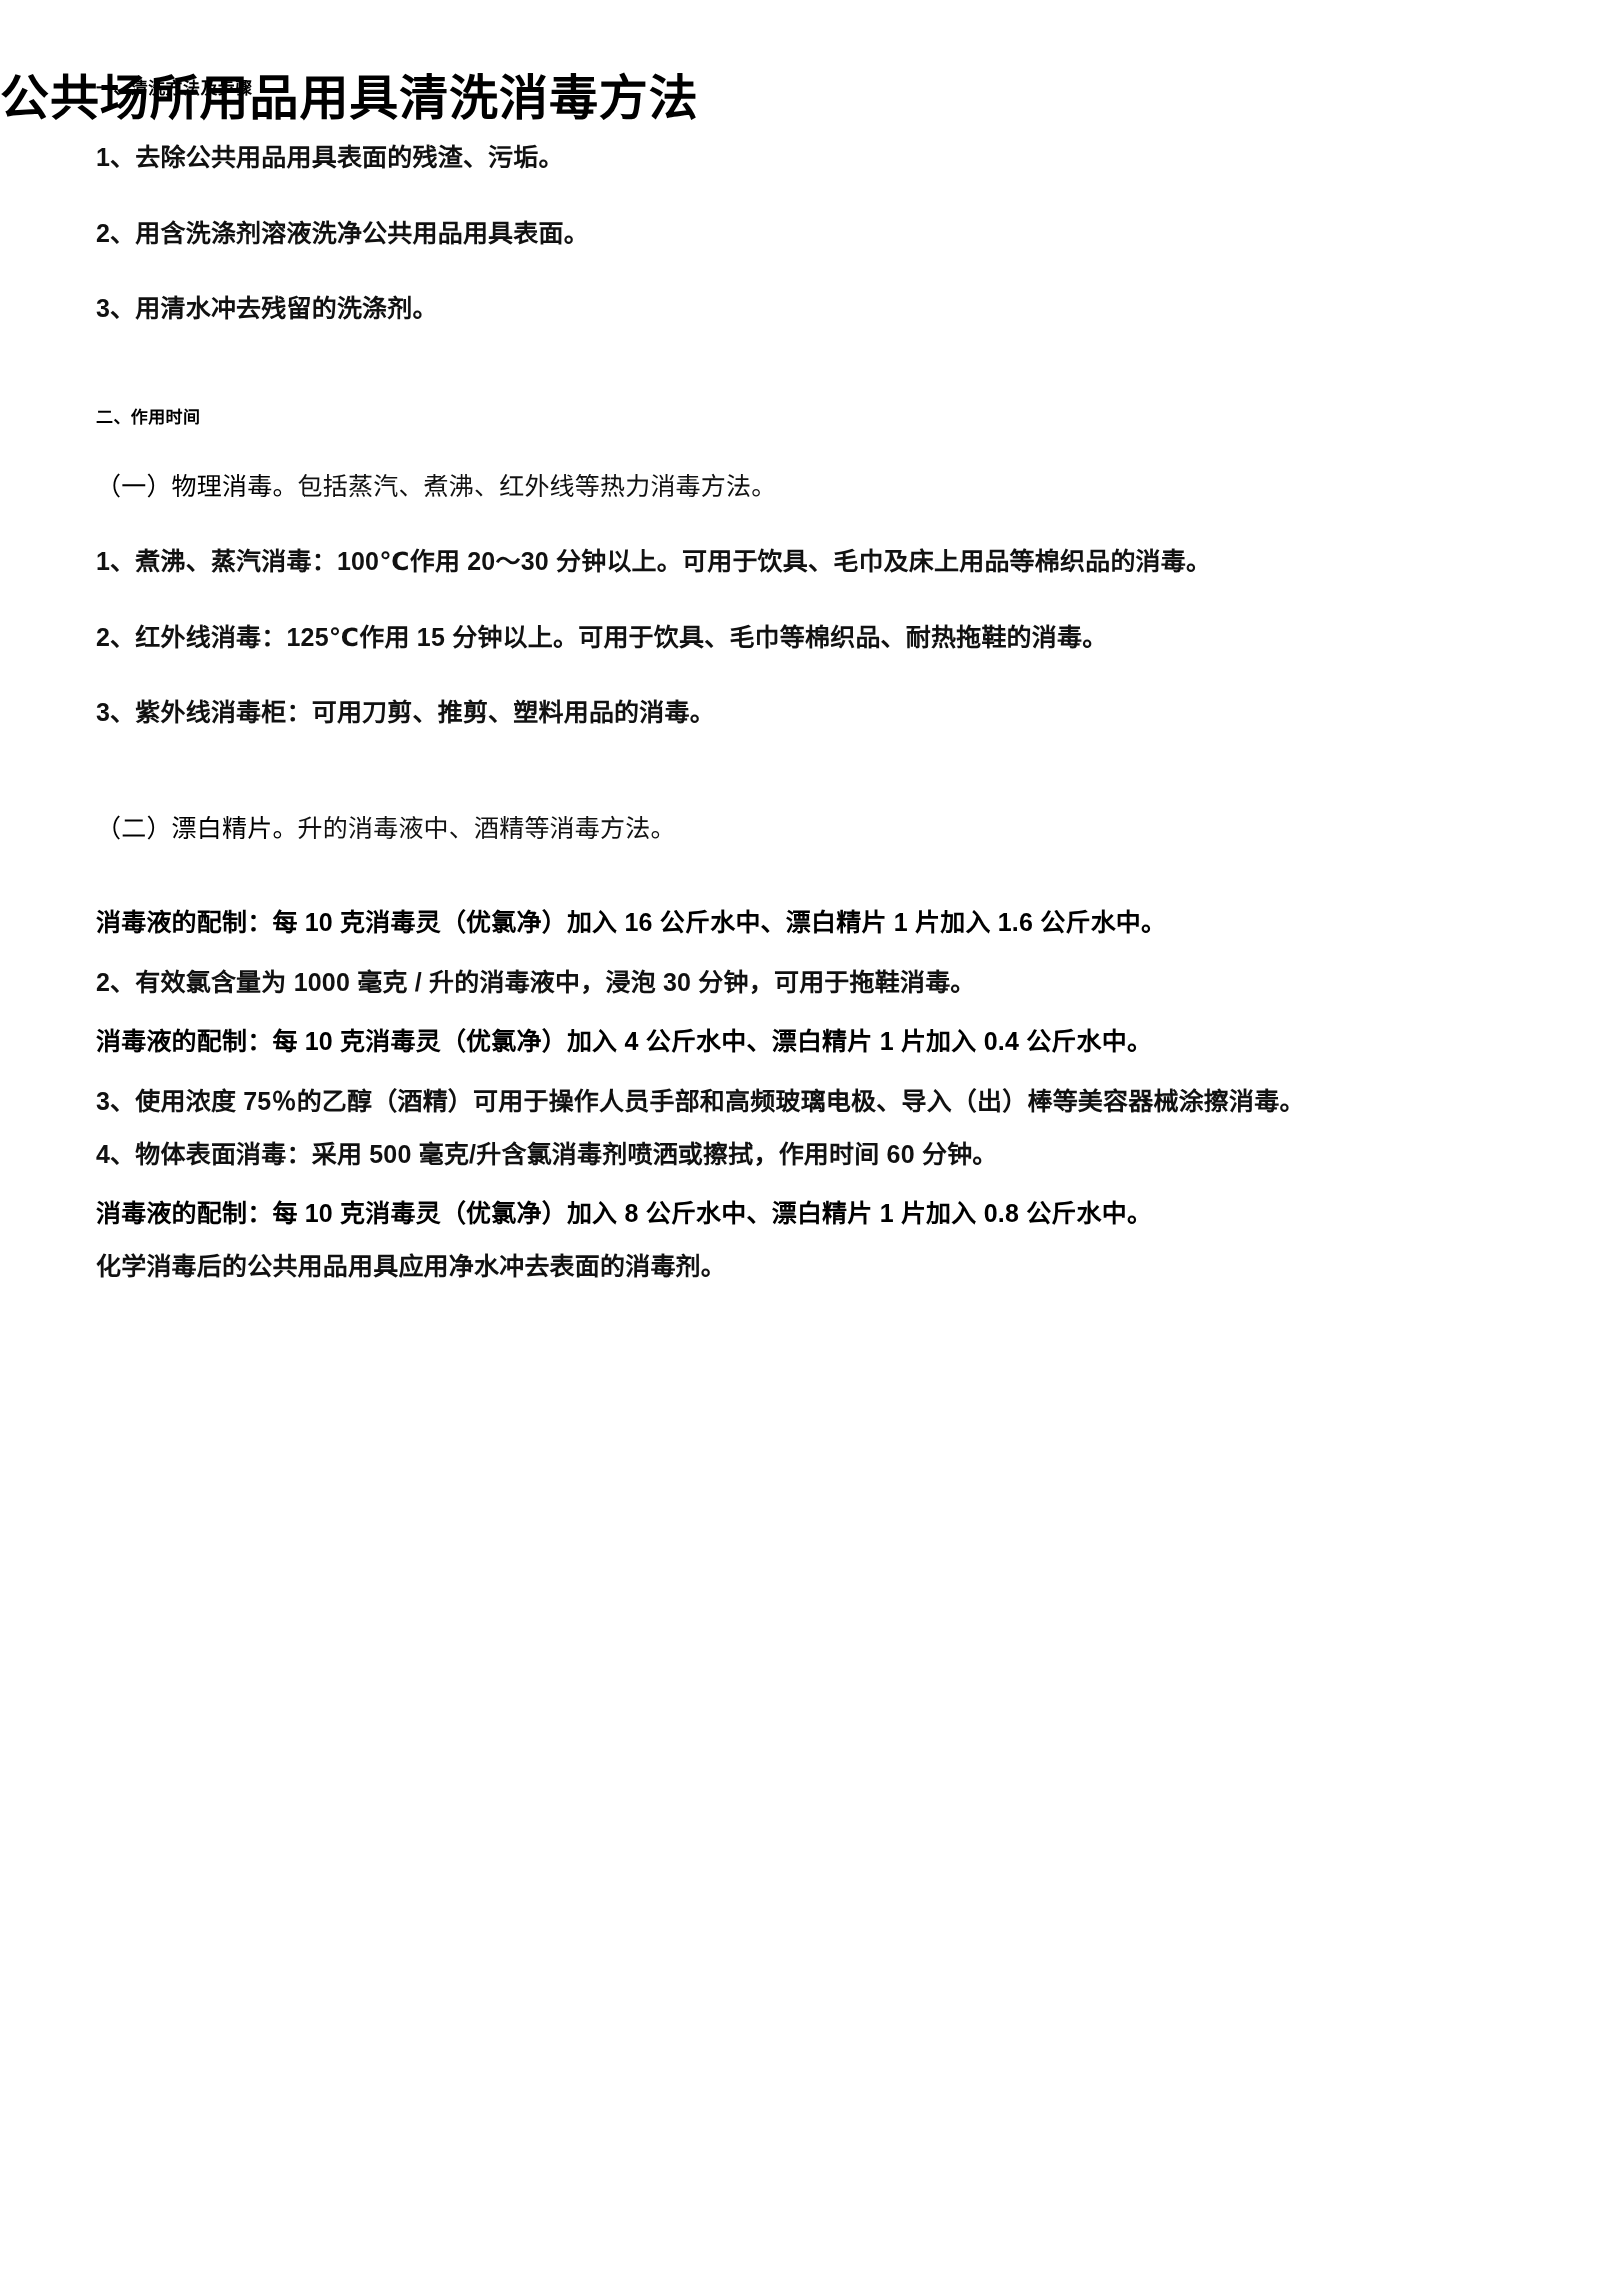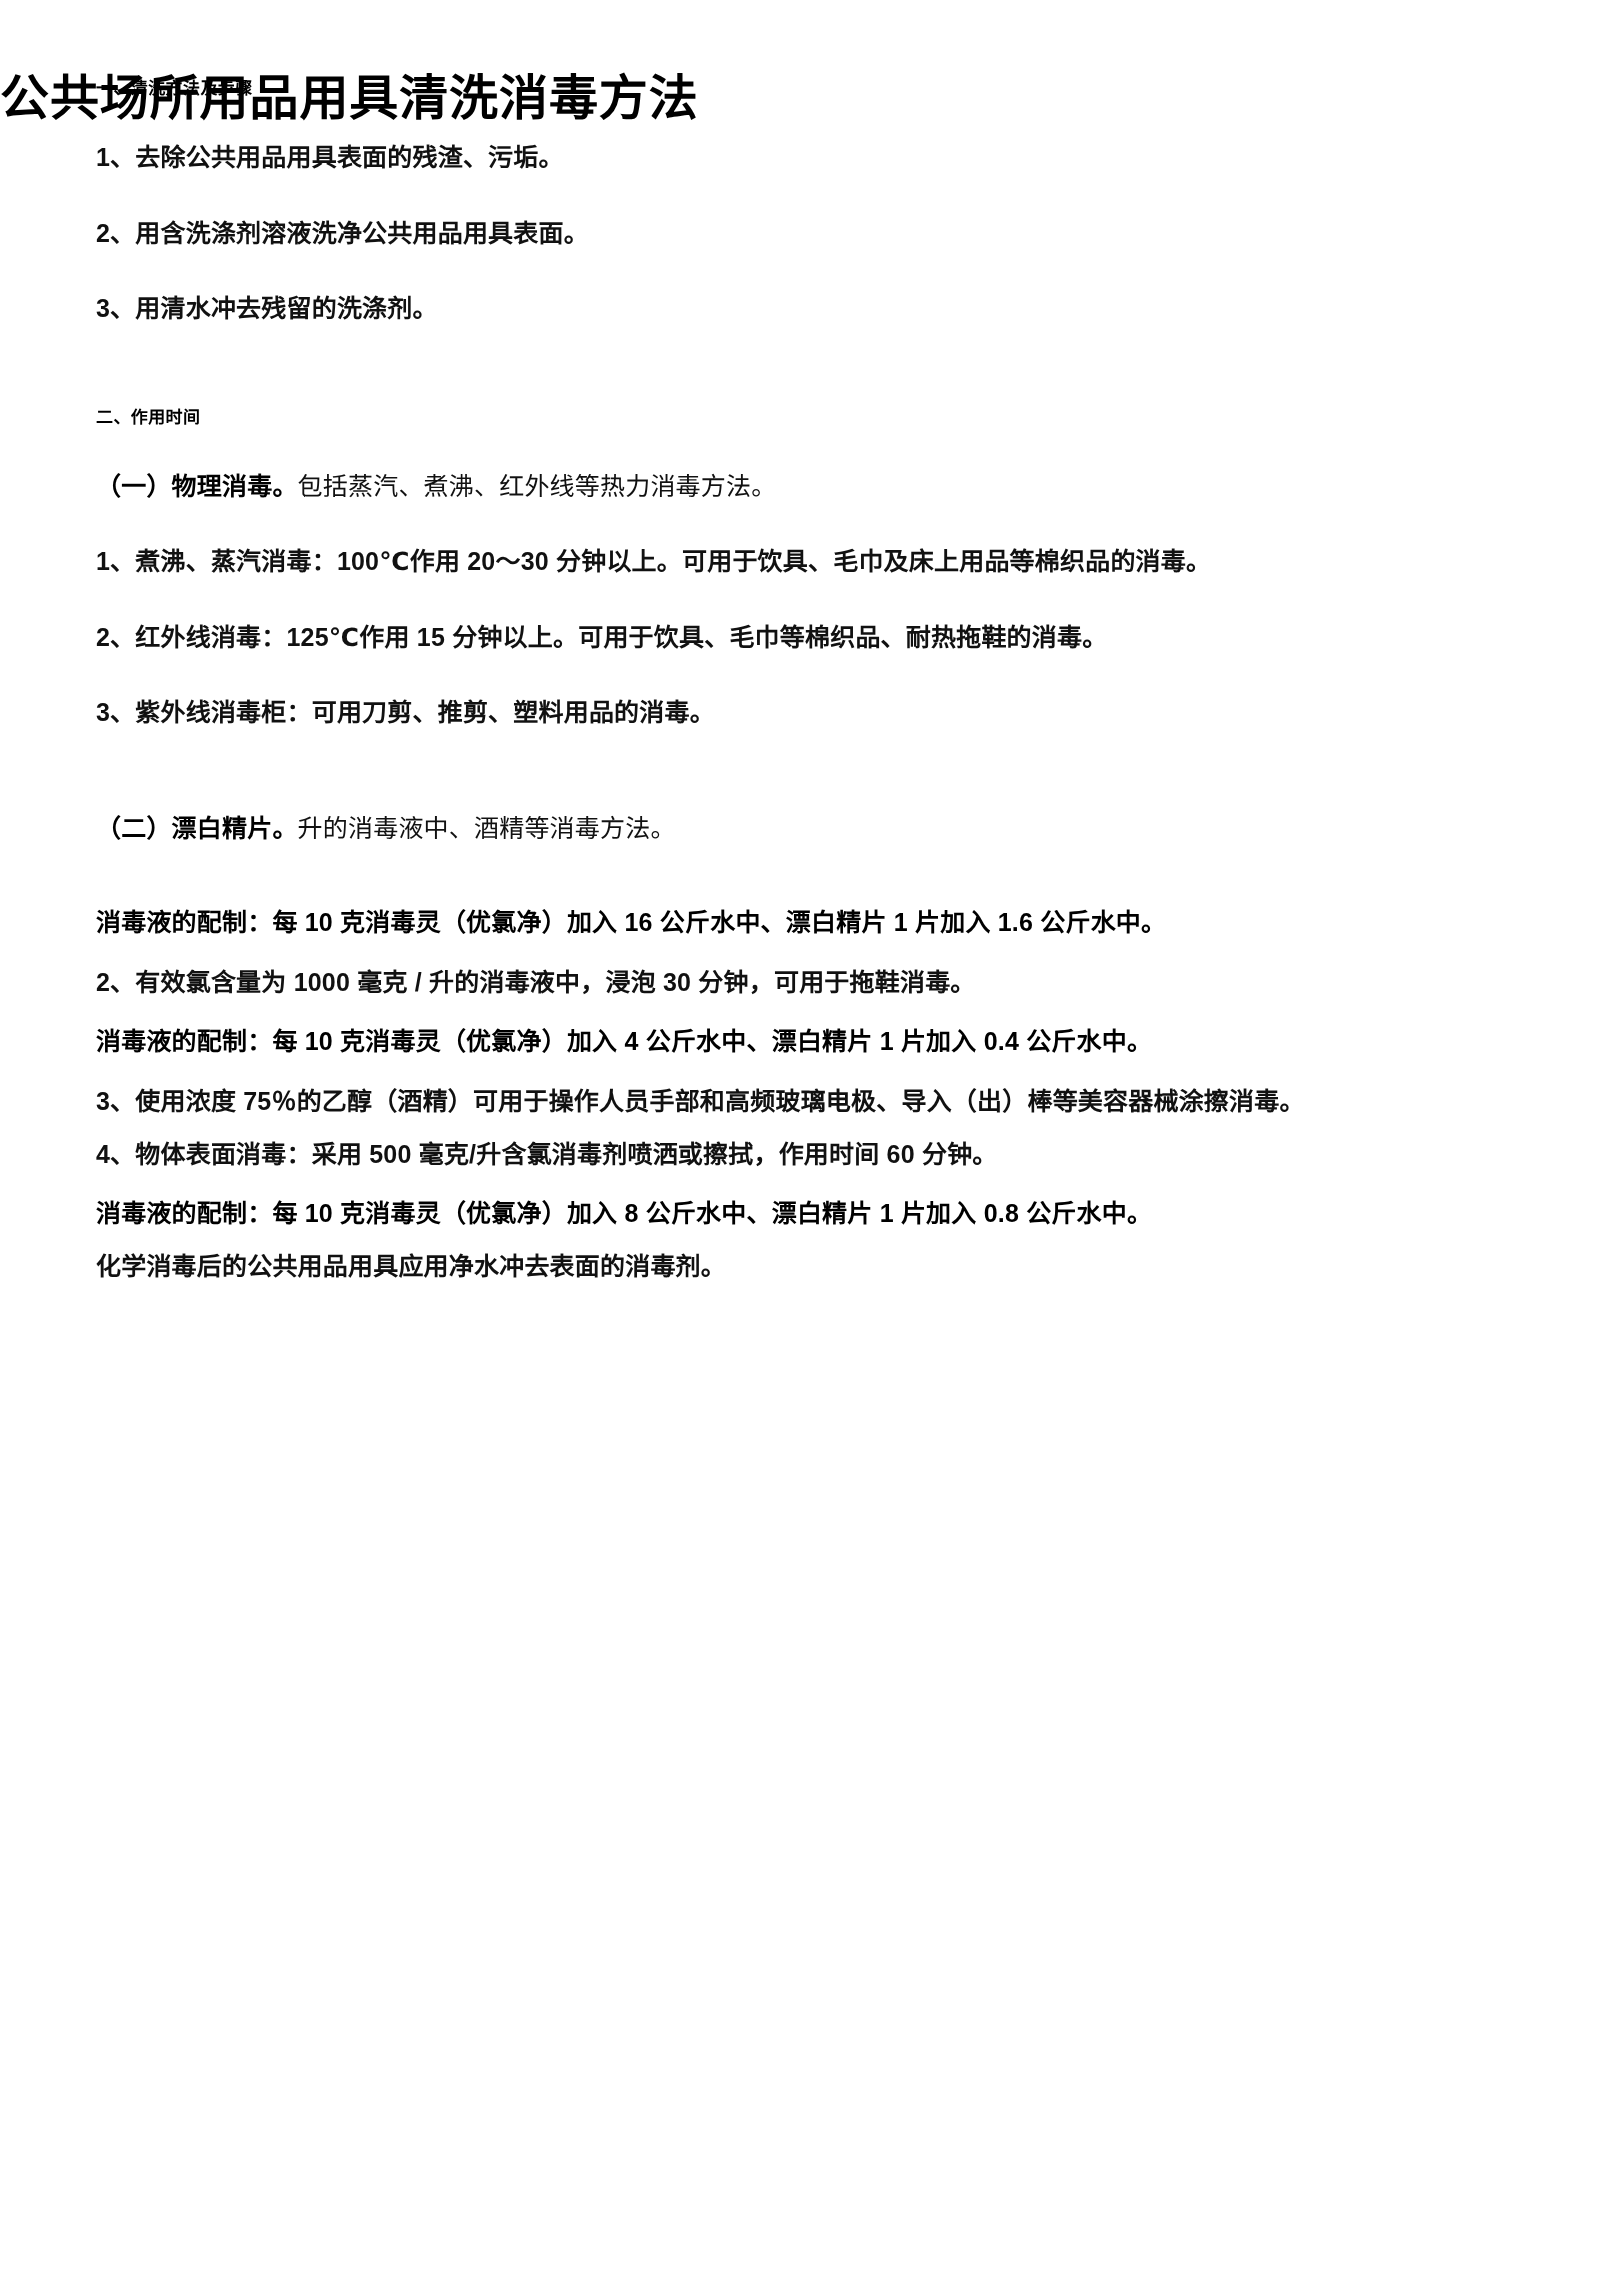--- a/index.html
+++ b/index.html
@@ -60,21 +60,21 @@
     color: #000000;
     letter-spacing: 0.2px;
     font-weight: 700;
   }
   .sub-head {
     font-size: 25px;
     line-height: 1.62;
     letter-spacing: 0.2px;
   }
   .sub-head .lead {
-    font-weight: 700;
+    font-weight: 400;
     color: #000000;
     margin-top: 24px;
   }
   .sub-head .rest {
     font-weight: 400;
     color: #111111;
   }
   
   .gap-lg { height: 75px; }
   .gap-md { height: 35px; }

